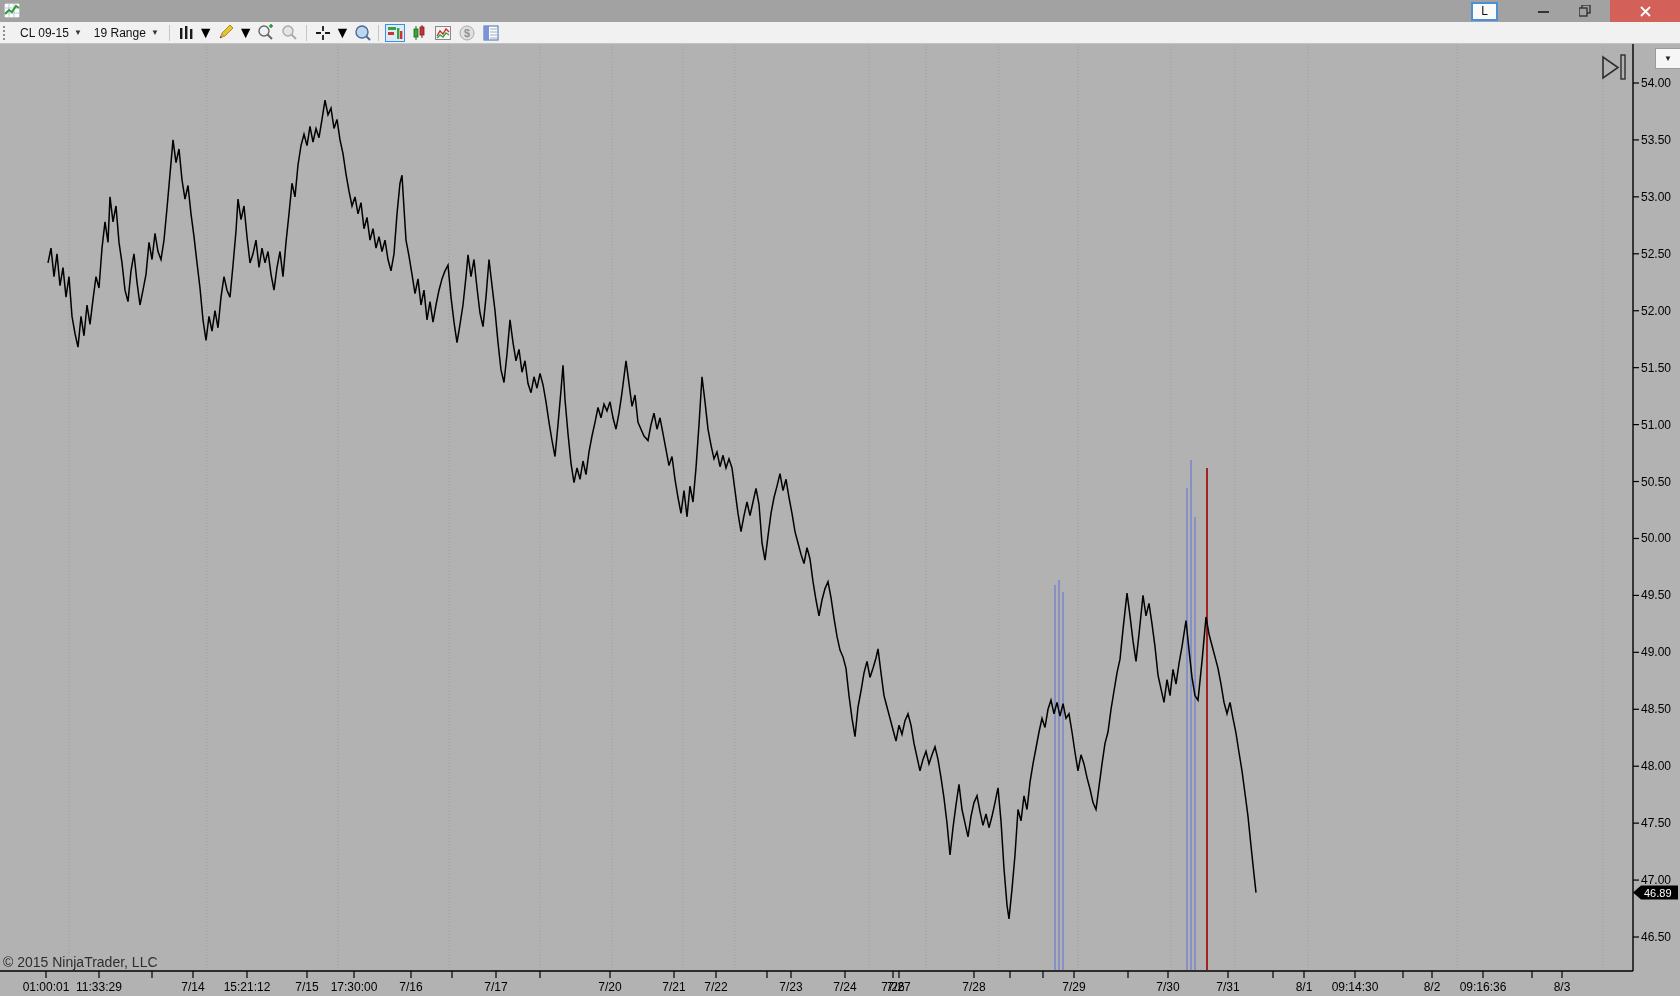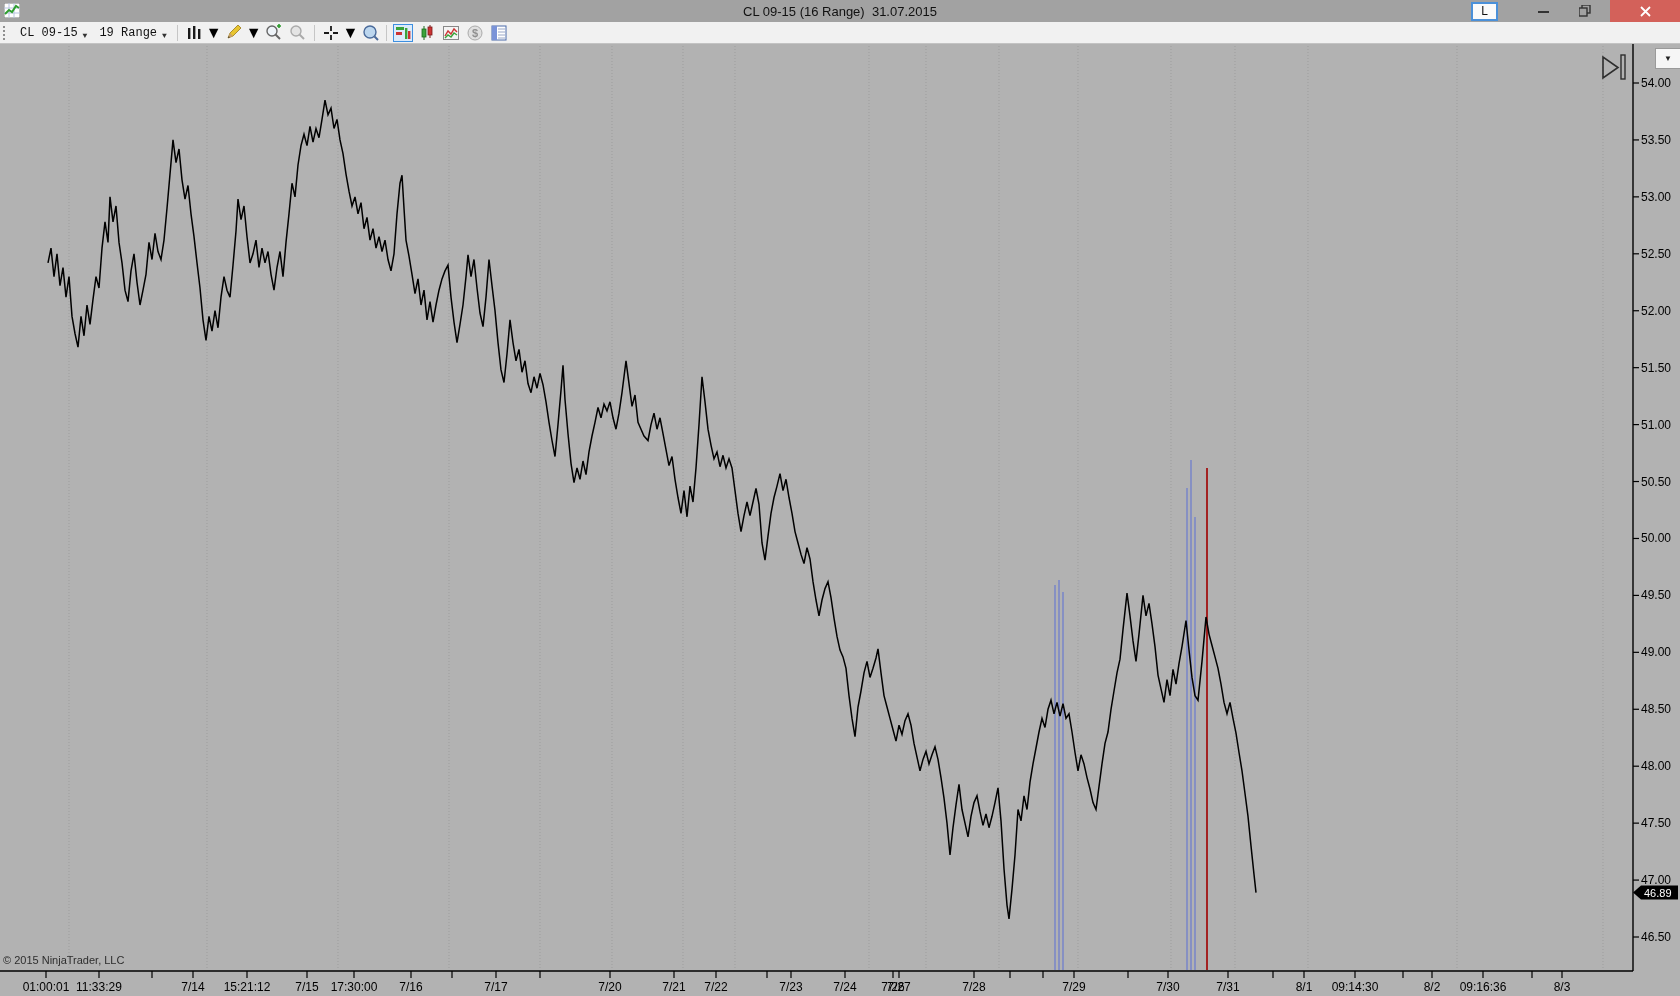--- a/index.html
+++ b/index.html
@@ -12,46 +12,45 @@
     white-space:pre;pointer-events:none;}
   .tb-controls{position:absolute;right:0;top:0;height:22px;display:flex;align-items:center;}
   .link-btn{width:27px;height:19px;background:#fafafa;border:2px solid #4a90d9;color:#111;
     font-size:12px;display:flex;align-items:center;justify-content:center;margin-right:28px;box-sizing:border-box;}
   .min-btn,.restore-btn{width:34px;height:22px;display:flex;align-items:center;justify-content:center;margin-right:8px;}
   .close-btn{width:70px;height:22px;background:#d3615a;display:flex;align-items:center;justify-content:center;}
   
   .toolbar{position:absolute;left:0;top:22px;width:1680px;height:22px;background:#f1f1f1;
     border-bottom:1px solid #c3c3c3;display:flex;align-items:center;box-sizing:border-box;}
   .grip{width:4px;height:14px;border-left:2px dotted #8f8f8f;margin:0 5px 0 3px;}
-  .dd-btn{display:flex;align-items:flex-end;font-size:12px;color:#111;padding:1px 5px;margin:4px 1px;cursor:default;font-family:Liberation Mono, monospace;}
+  .dd-btn{display:flex;align-items:center;font-size:12px;color:#111;padding:1px 5px;margin:4px 1px;cursor:default;}
   .dd-btn .caret{font-size:8px;color:#333;margin-left:5px;}
   .sep{width:1px;height:16px;background:#c6c6c6;margin:0 4px;}
   .tool-ic{width:20px;height:18px;display:flex;align-items:center;justify-content:center;margin:0 2px;
     border:1px solid transparent;box-sizing:border-box;}
   .tool-ic.selected{border:1px solid #3d8fe0;background:#dcebfa;}
   .tool-group{display:flex;align-items:center;}
   
   .chart-area{position:absolute;left:0;top:44px;width:1680px;height:952px;background:#b2b2b2;}
   #chart-svg{position:absolute;left:0;top:0;}
-  .copyright{position:absolute;left:3px;top:910px;font-size:11px;color:#2e2e2e;}
+  .copyright{position:absolute;left:3px;top:910px;font-size:14px;color:#2e2e2e;}
   .axis-dd{position:absolute;left:1655px;top:4px;width:24px;height:19px;background:#f6f6f6;
     border:1px solid #9a9a9a;font-size:8px;color:#222;display:flex;align-items:center;justify-content:center;}
 </style>
 </head>
 <body>
 
 <div class="titlebar">
   <span class="app-icon">
     <svg width="16" height="15" viewBox="0 0 16 15">
       <rect x="0" y="0" width="16" height="15" fill="#ffffff" stroke="#7a7a7a"></rect>
       <path d="M0 5 H16 M0 10 H16 M5 0 V15 M10 0 V15" stroke="#b8c4e0" stroke-width="1" fill="none"></path>
       <polyline points="1,11 5,7 8,9 12,3 15,5" fill="none" stroke="#2f9e2f" stroke-width="2"></polyline>
     </svg>
   </span>
-  <div class="title">CL 09-15 (16 Range)  31.07.2015</div>
   <div class="tb-controls">
     <div class="link-btn">L</div>
     <div class="min-btn">
       <svg width="11" height="11" viewBox="0 0 11 11">
         <rect x="0" y="5" width="11" height="2" fill="#333"></rect>
       </svg>
     </div>
     <div class="restore-btn">
       <svg width="12" height="12" viewBox="0 0 12 12">
         <rect x="3" y="0" width="8" height="8" fill="none" stroke="#333" stroke-width="1.4"></rect>

